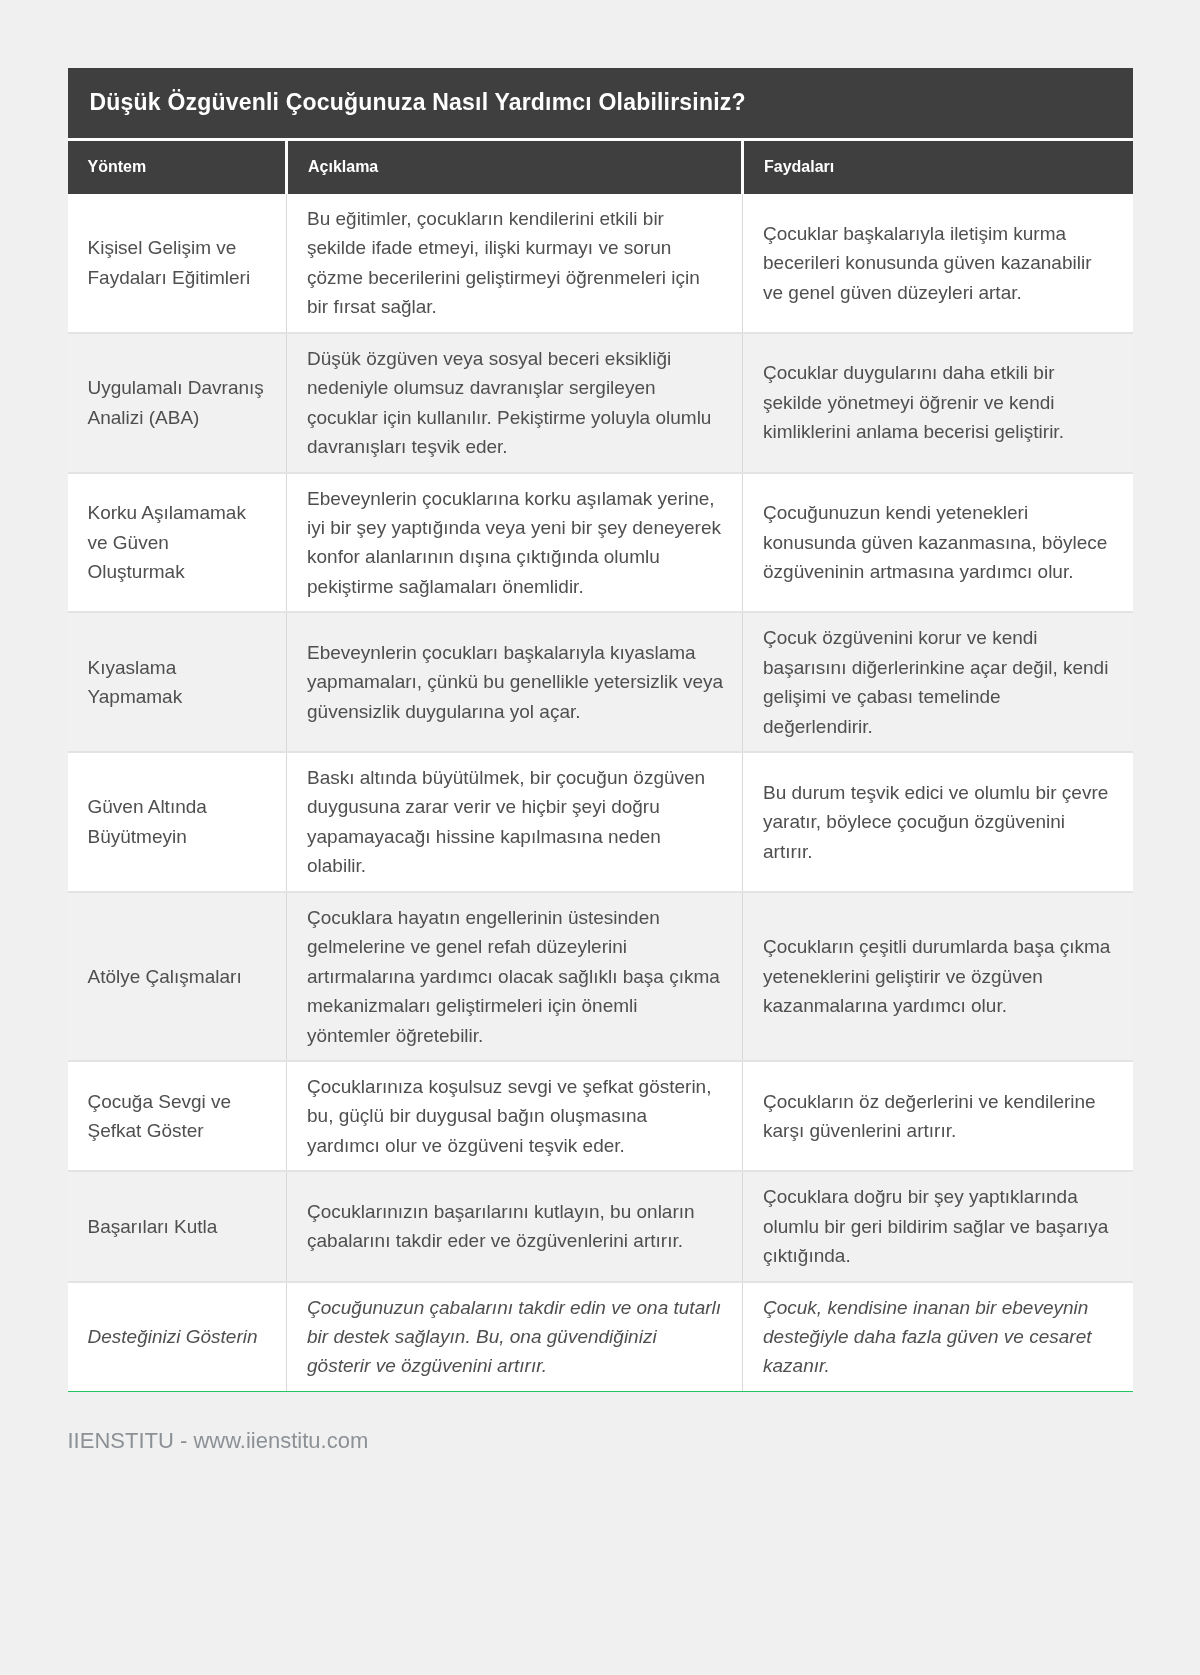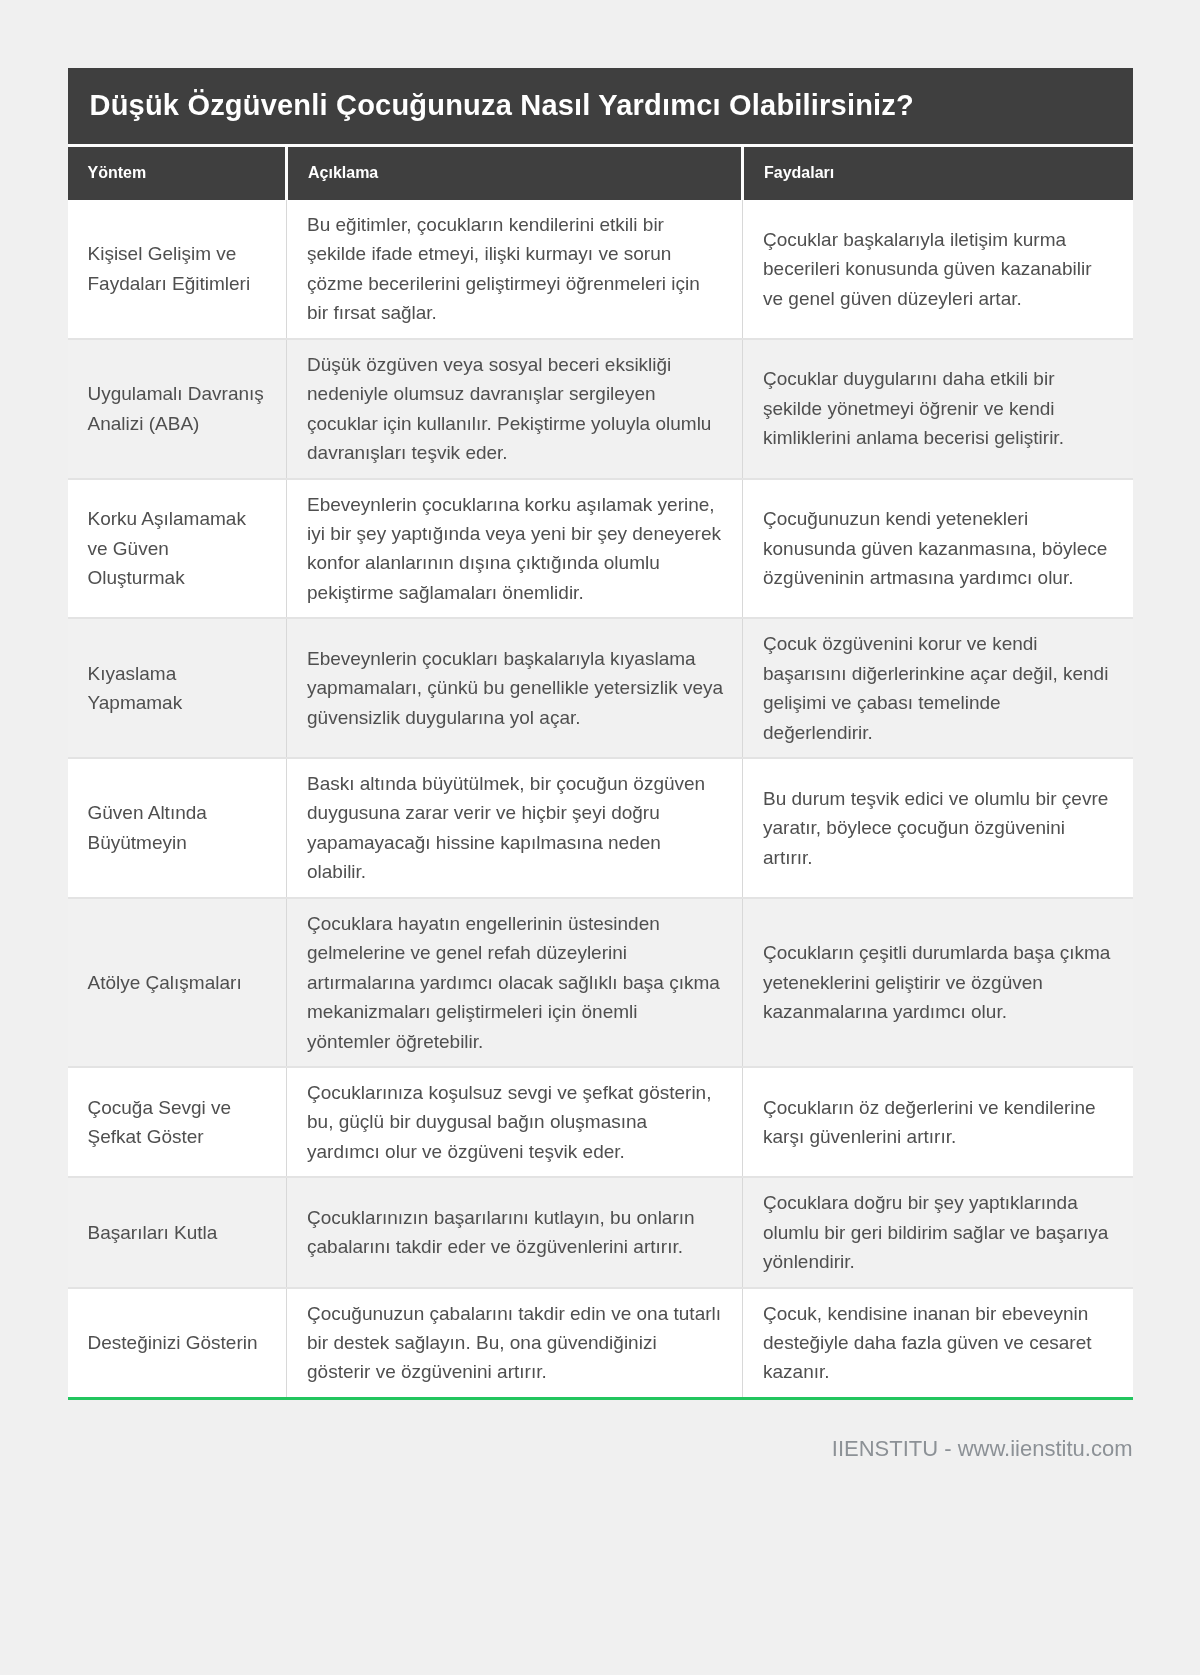--- a/index.html
+++ b/index.html
@@ -9,21 +9,21 @@
     background: #f0f0f0;
     font-family: "Liberation Sans", "DejaVu Sans", sans-serif;
   }
   .card {
     width: 1065px;
     margin: 68px auto 0 auto;
   }
   .title-bar {
     background: #3f3f3f;
     color: #ffffff;
-    font-size: 29px;
+    font-size: 23px;
     font-weight: bold;
     padding: 21px 22px 22px 22px;
     letter-spacing: 0.2px;
   }
   table.methods {
     width: 100%;
     border-collapse: collapse;
     table-layout: fixed;
   }
   table.methods col.c1 { width: 219px; }
@@ -44,23 +44,23 @@
     line-height: 1.55;
     color: #4f4f4f;
     padding: 10px 18px 10px 20px;
     vertical-align: middle;
     background: #ffffff;
     border-top: 2px solid #e3e3e3;
   }
   tbody tr:first-child td { border-top: none; }
   tbody td + td { border-left: 1px solid #d8d8d8; }
   tbody tr:nth-child(even) td { background: #f1f1f1; }
-  tbody tr:last-child td { border-bottom: 3px solid #22c55e; }
+  tbody tr:last-child td { border-bottom: 1px solid #22c55e; font-style: italic; }
   .footer {
-    text-align: right;
+    text-align: left;
     color: #8c9196;
     font-size: 22px;
     padding: 36px 0 0 0;
   }
 </style>
 </head>
 <body>
 
 <div class="card">
   <div class="title-bar">Düşük Özgüvenli Çocuğunuza Nasıl Yardımcı Olabilirsiniz?</div>
@@ -110,21 +110,21 @@
         <td>Çocukların çeşitli durumlarda başa çıkma yeteneklerini geliştirir ve özgüven kazanmalarına yardımcı olur.</td>
       </tr>
       <tr>
         <td>Çocuğa Sevgi ve Şefkat Göster</td>
         <td>Çocuklarınıza koşulsuz sevgi ve şefkat gösterin, bu, güçlü bir duygusal bağın oluşmasına yardımcı olur ve özgüveni teşvik eder.</td>
         <td>Çocukların öz değerlerini ve kendilerine karşı güvenlerini artırır.</td>
       </tr>
       <tr>
         <td>Başarıları Kutla</td>
         <td>Çocuklarınızın başarılarını kutlayın, bu onların çabalarını takdir eder ve özgüvenlerini artırır.</td>
-        <td>Çocuklara doğru bir şey yaptıklarında olumlu bir geri bildirim sağlar ve başarıya yönlendirir.</td>
+        <td>Çocuklara doğru bir şey yaptıklarında olumlu bir geri bildirim sağlar ve başarıya çıktığında.</td>
       </tr>
       <tr>
         <td>Desteğinizi Gösterin</td>
         <td>Çocuğunuzun çabalarını takdir edin ve ona tutarlı bir destek sağlayın. Bu, ona güvendiğinizi gösterir ve özgüvenini artırır.</td>
         <td>Çocuk, kendisine inanan bir ebeveynin desteğiyle daha fazla güven ve cesaret kazanır.</td>
       </tr>
     </tbody>
   </table>
 
   <div class="footer">IIENSTITU - www.iienstitu.com</div>

